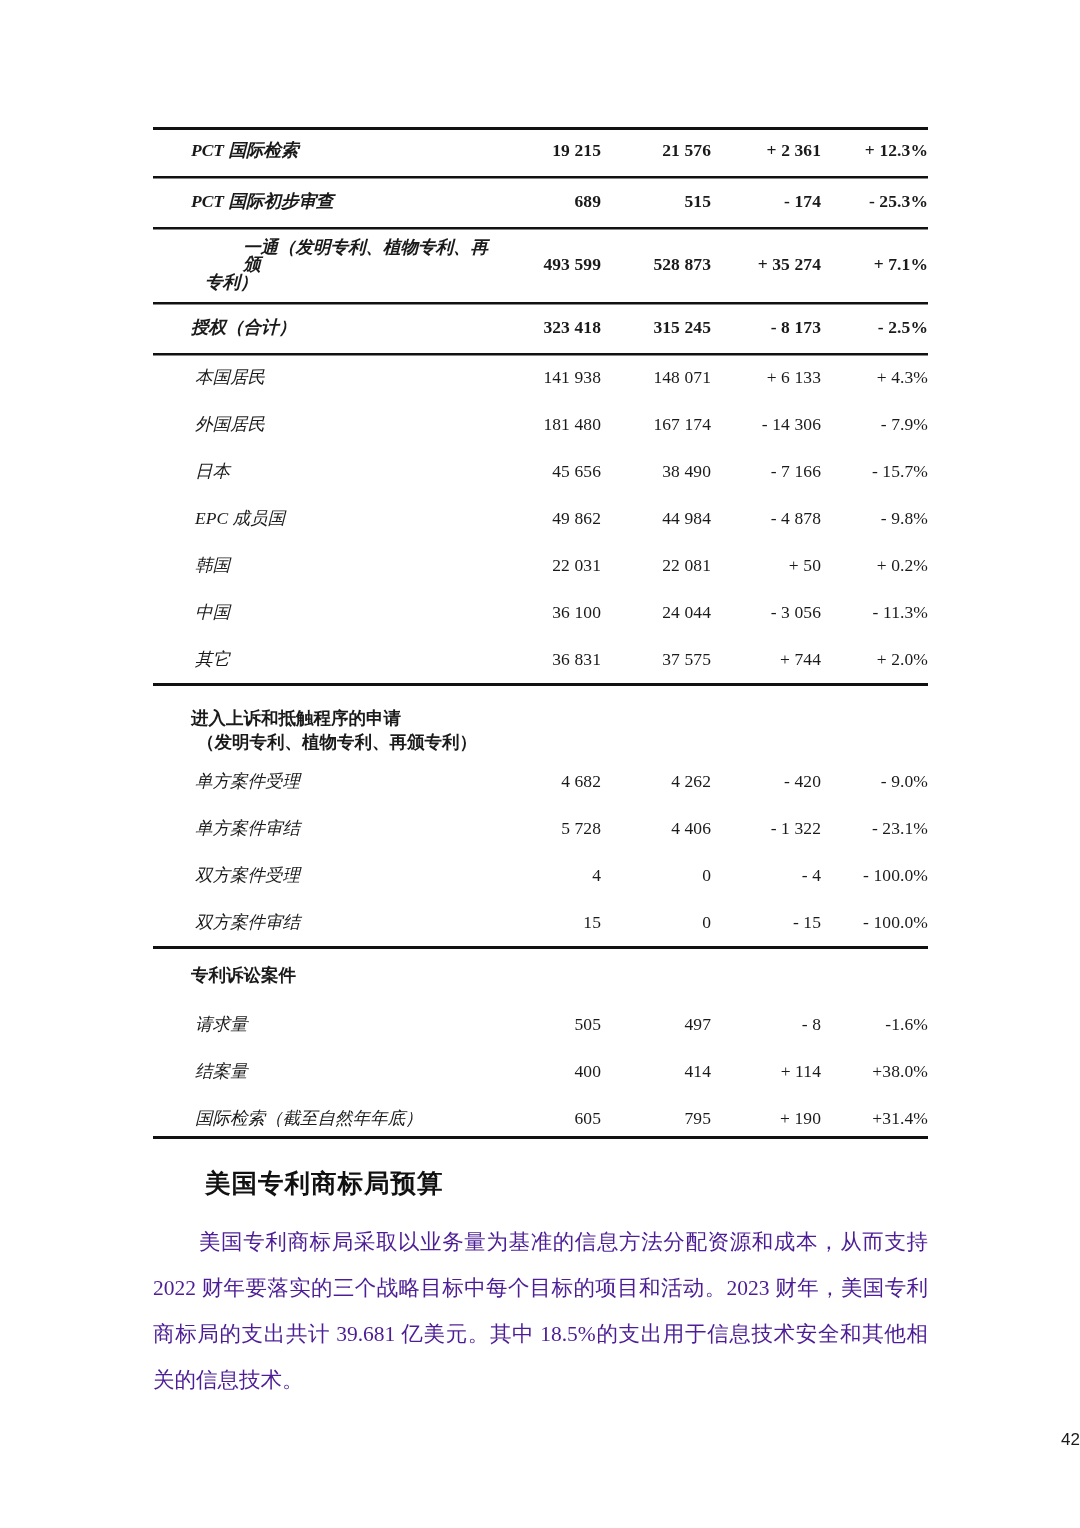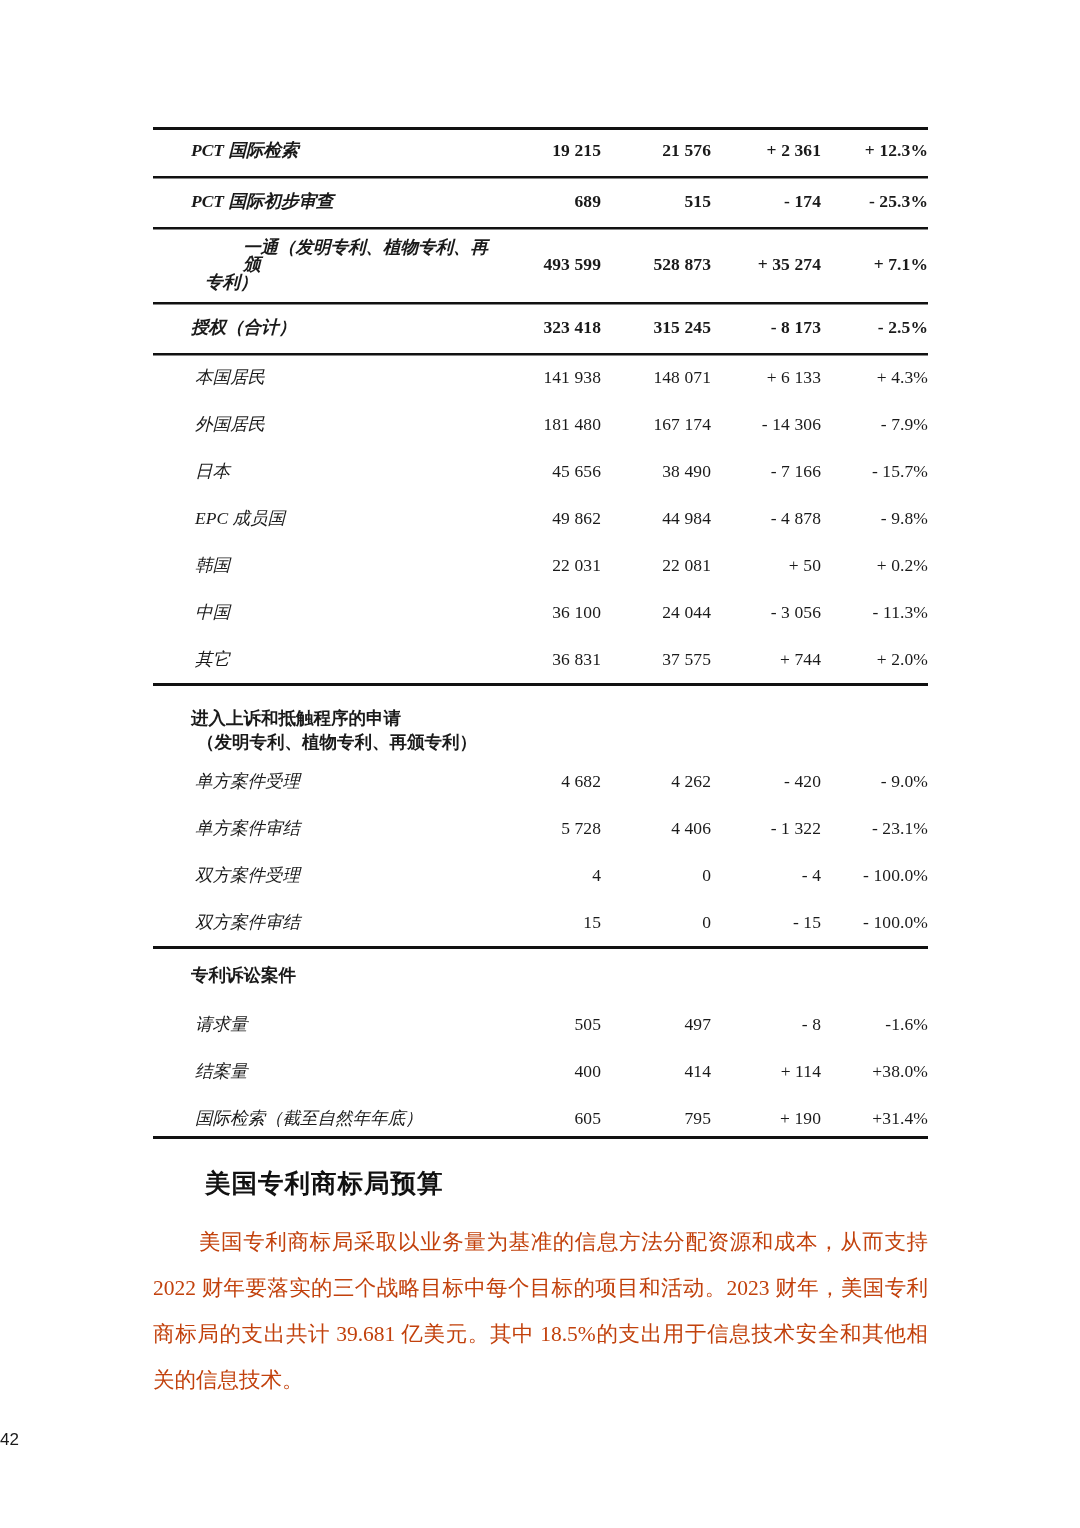--- a/index.html
+++ b/index.html
@@ -142,30 +142,30 @@
   .body-para {
     position: absolute;
     left: 153px;
     top: 1197px;
     width: 775px;
     font-size: 21.5px;
     line-height: 46px;
     text-align: justify;
     text-justify: inter-character;
     text-indent: 46px;
-    color: #c2410c;
+    color: #4c1d95;
     font-family: "Liberation Serif", "DejaVu Serif", serif;
   }
 
   .page-number {
     position: absolute;
     left: 0;
     top: 1430px;
     width: 1080px;
-    text-align: left;
+    text-align: right;
     font-size: 17px;
     font-family: "Liberation Sans", sans-serif;
     color: #1a1a1a;
   }
 </style>
 </head>
 <body>
 
 <div class="page">
 

